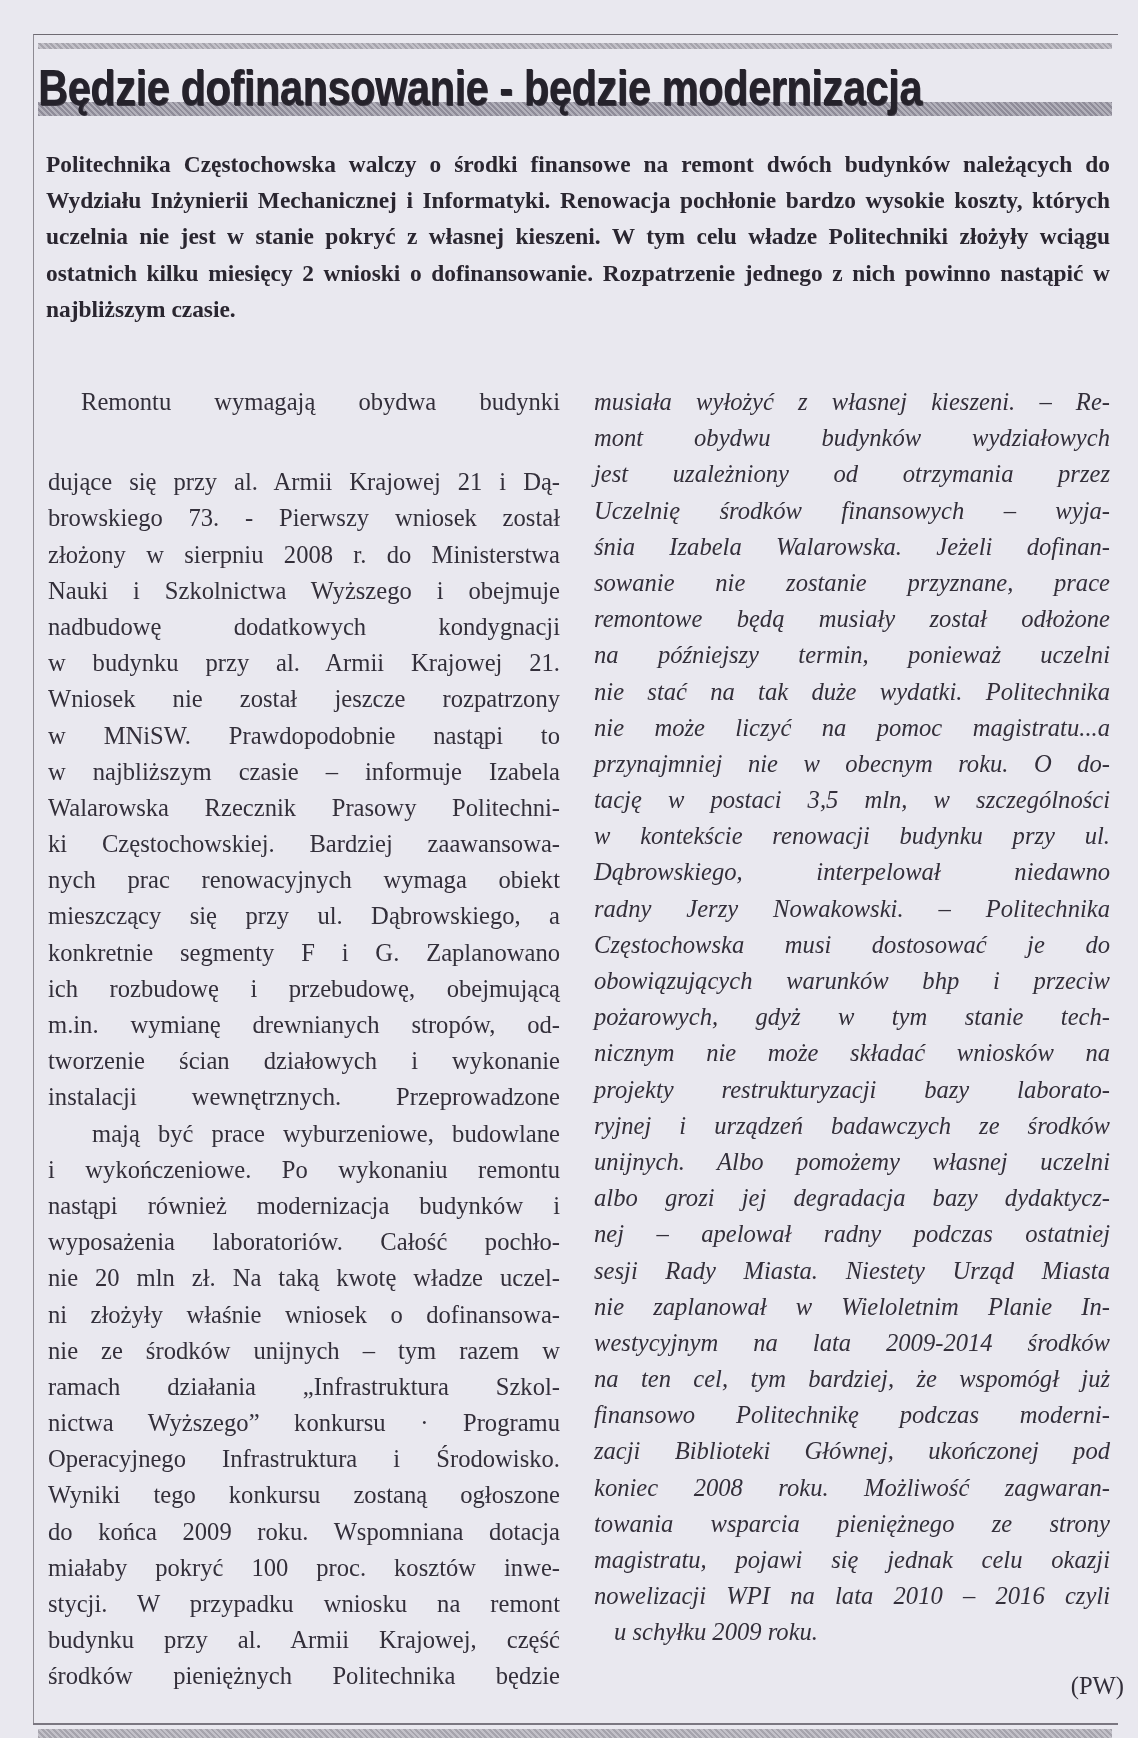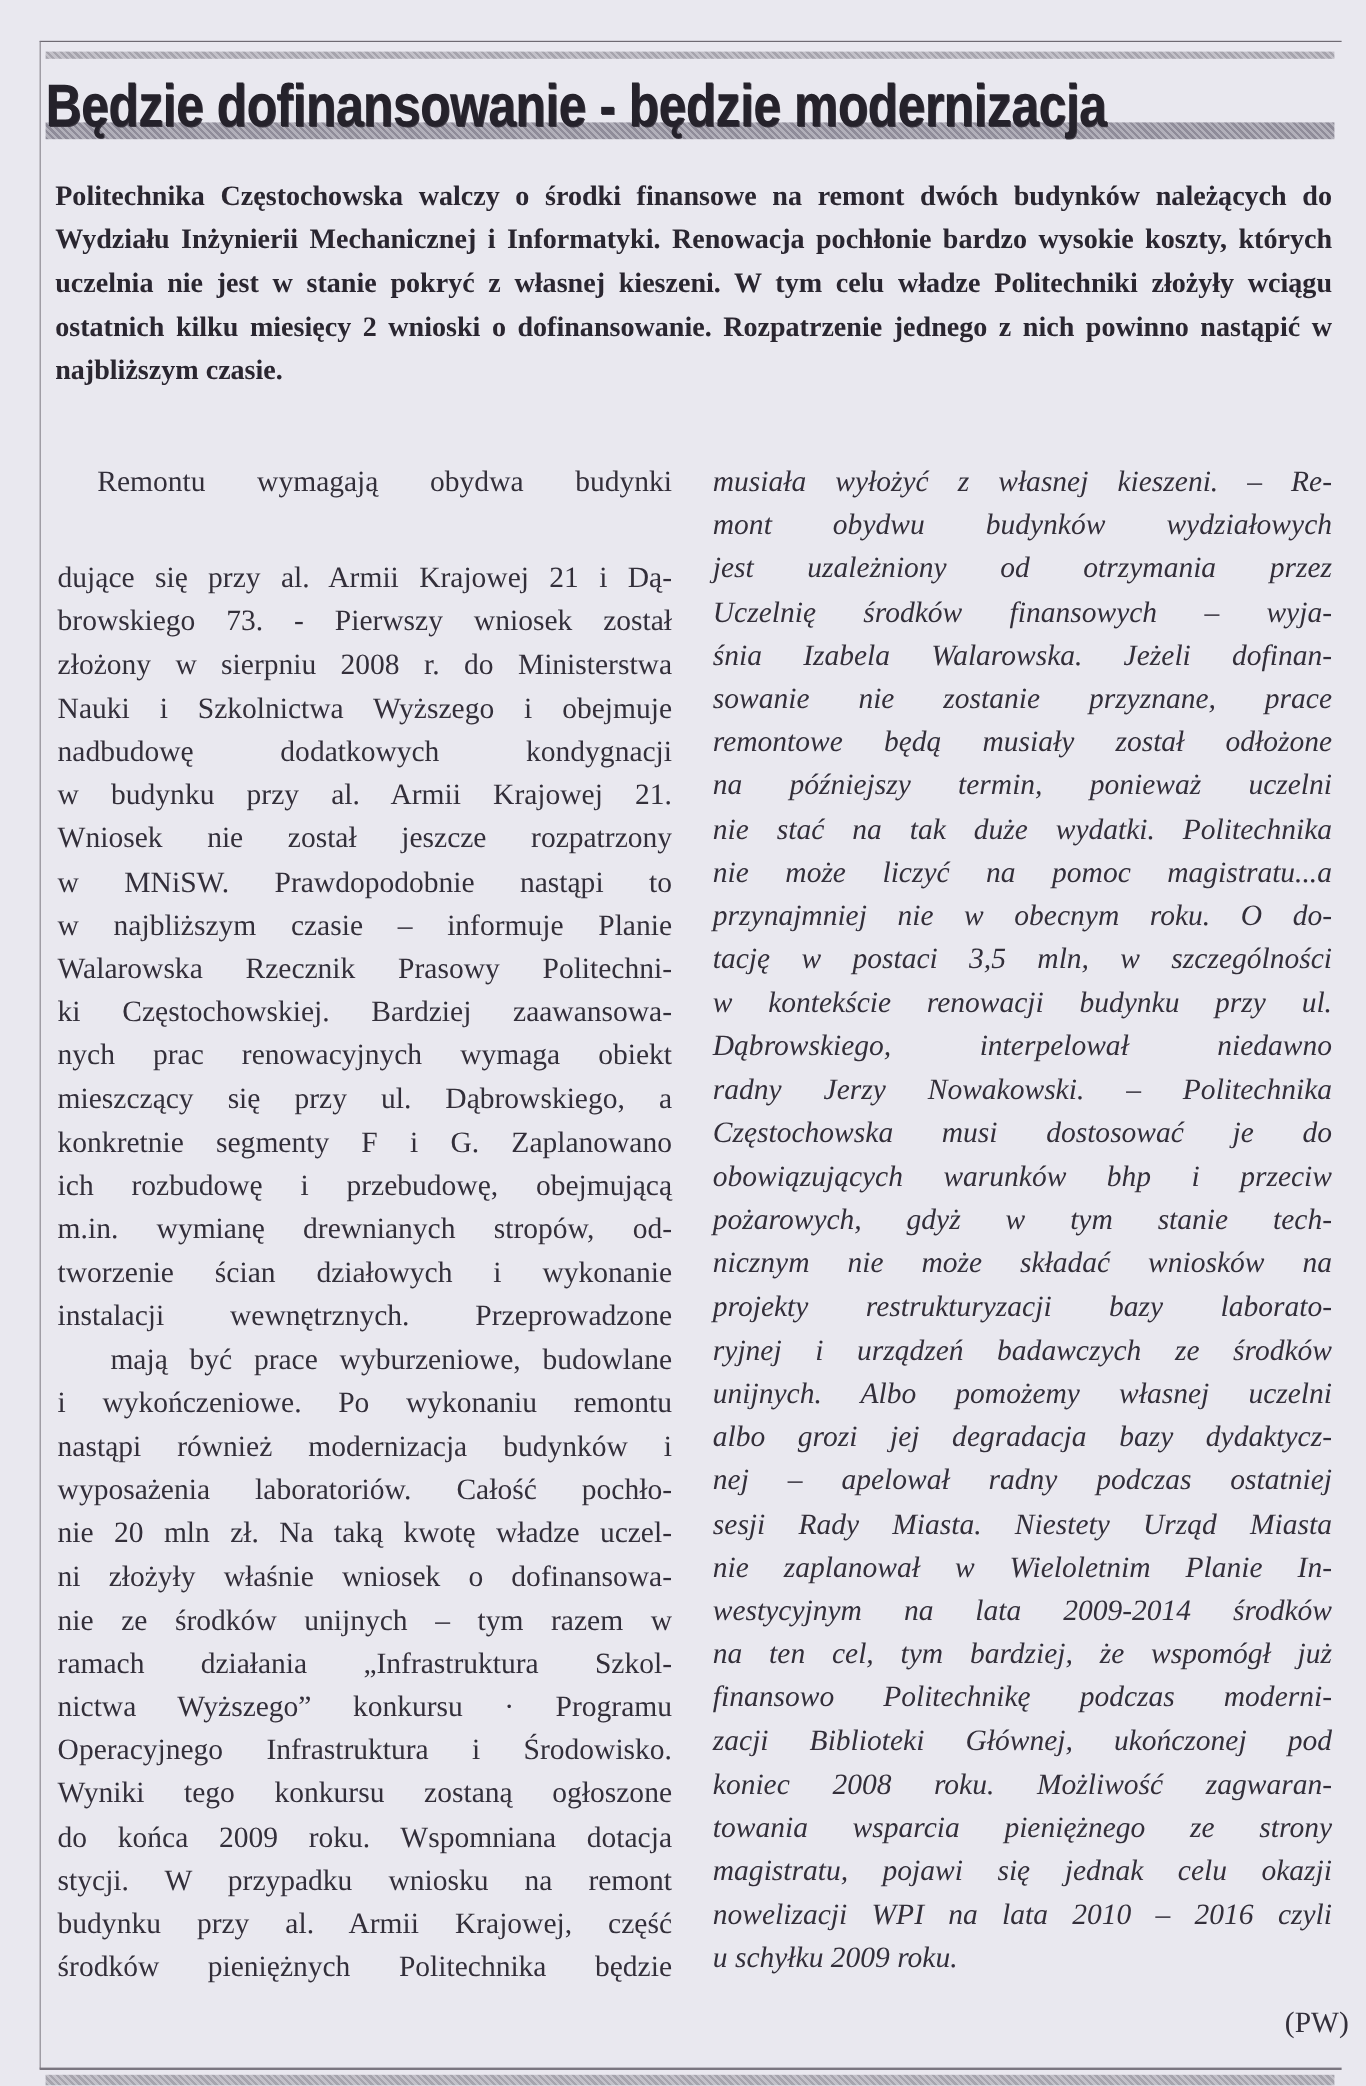--- a/index.html
+++ b/index.html
@@ -147,21 +147,21 @@
   <div class="col col-left" id="col-left">
       <span class="col-line indent" style="white-space: nowrap;">Remontu wymagają obydwa budynki</span>
       <span class="col-line" style="white-space: nowrap; margin-top: 44px;">dujące się przy al. Armii Krajowej 21 i Dą-</span>
       <span class="col-line" style="white-space: nowrap;">browskiego 73. - Pierwszy wniosek został</span>
       <span class="col-line" style="white-space: nowrap;">złożony w sierpniu 2008 r. do Ministerstwa</span>
       <span class="col-line" style="white-space: nowrap;">Nauki i Szkolnictwa Wyższego i obejmuje</span>
       <span class="col-line" style="white-space: nowrap;">nadbudowę dodatkowych kondygnacji</span>
       <span class="col-line" style="white-space: nowrap;">w budynku przy al. Armii Krajowej 21.</span>
       <span class="col-line" style="white-space: nowrap;">Wniosek nie został jeszcze rozpatrzony</span>
       <span class="col-line" style="white-space: nowrap;">w MNiSW. Prawdopodobnie nastąpi to</span>
-      <span class="col-line" style="white-space: nowrap;">w najbliższym czasie – informuje Planie</span>
+      <span class="col-line" style="white-space: nowrap;">w najbliższym czasie – informuje Izabela</span>
       <span class="col-line" style="white-space: nowrap;">Walarowska Rzecznik Prasowy Politechni-</span>
       <span class="col-line" style="white-space: nowrap;">ki Częstochowskiej. Bardziej zaawansowa-</span>
       <span class="col-line" style="white-space: nowrap;">nych prac renowacyjnych wymaga obiekt</span>
       <span class="col-line" style="white-space: nowrap;">mieszczący się przy ul. Dąbrowskiego, a</span>
       <span class="col-line" style="white-space: nowrap;">konkretnie segmenty F i G. Zaplanowano</span>
       <span class="col-line" style="white-space: nowrap;">ich rozbudowę i przebudowę, obejmującą</span>
       <span class="col-line" style="white-space: nowrap;">m.in. wymianę drewnianych stropów, od-</span>
       <span class="col-line" style="white-space: nowrap;">tworzenie ścian działowych i wykonanie</span>
       <span class="col-line" style="white-space: nowrap;">instalacji wewnętrznych. Przeprowadzone</span>
       <span class="col-line" style="white-space: nowrap; margin-left: 44px;">mają być prace wyburzeniowe, budowlane</span>
@@ -169,20 +169,21 @@
       <span class="col-line" style="white-space: nowrap;">nastąpi również modernizacja budynków i</span>
       <span class="col-line" style="white-space: nowrap;">wyposażenia laboratoriów. Całość pochło-</span>
       <span class="col-line" style="white-space: nowrap;">nie 20 mln zł. Na taką kwotę władze uczel-</span>
       <span class="col-line" style="white-space: nowrap;">ni złożyły właśnie wniosek o dofinansowa-</span>
       <span class="col-line" style="white-space: nowrap;">nie ze środków unijnych – tym razem w</span>
       <span class="col-line" style="white-space: nowrap;">ramach działania „Infrastruktura Szkol-</span>
       <span class="col-line" style="white-space: nowrap;">nictwa Wyższego” konkursu · Programu</span>
       <span class="col-line" style="white-space: nowrap;">Operacyjnego Infrastruktura i Środowisko.</span>
       <span class="col-line" style="white-space: nowrap;">Wyniki tego konkursu zostaną ogłoszone</span>
       <span class="col-line" style="white-space: nowrap;">do końca 2009 roku. Wspomniana dotacja</span>
+      <span class="col-line" style="white-space: nowrap;">miałaby pokryć 100 proc. kosztów inwe-</span>
       <span class="col-line" style="white-space: nowrap;">stycji. W przypadku wniosku na remont</span>
       <span class="col-line" style="white-space: nowrap;">budynku przy al. Armii Krajowej, część</span>
       <span class="col-line" style="white-space: nowrap;">środków pieniężnych Politechnika będzie</span>
     </div>
   <div class="col col-right" id="col-right">
       <span class="col-line" style="white-space: nowrap;">musiała wyłożyć z własnej kieszeni. – Re-</span>
       <span class="col-line" style="white-space: nowrap;">mont obydwu budynków wydziałowych</span>
       <span class="col-line" style="white-space: nowrap;">jest uzależniony od otrzymania przez</span>
       <span class="col-line" style="white-space: nowrap;">Uczelnię środków finansowych – wyja-</span>
       <span class="col-line" style="white-space: nowrap;">śnia Izabela Walarowska. Jeżeli dofinan-</span>
@@ -208,20 +209,20 @@
       <span class="col-line" style="white-space: nowrap;">sesji Rady Miasta. Niestety Urząd Miasta</span>
       <span class="col-line" style="white-space: nowrap;">nie zaplanował w Wieloletnim Planie In-</span>
       <span class="col-line" style="white-space: nowrap;">westycyjnym na lata 2009-2014 środków</span>
       <span class="col-line" style="white-space: nowrap;">na ten cel, tym bardziej, że wspomógł już</span>
       <span class="col-line" style="white-space: nowrap;">finansowo Politechnikę podczas moderni-</span>
       <span class="col-line" style="white-space: nowrap;">zacji Biblioteki Głównej, ukończonej pod</span>
       <span class="col-line" style="white-space: nowrap;">koniec 2008 roku. Możliwość zagwaran-</span>
       <span class="col-line" style="white-space: nowrap;">towania wsparcia pieniężnego ze strony</span>
       <span class="col-line" style="white-space: nowrap;">magistratu, pojawi się jednak celu okazji</span>
       <span class="col-line" style="white-space: nowrap;">nowelizacji WPI na lata 2010 – 2016 czyli</span>
-      <span class="col-line last" style="white-space: nowrap;">u schyłku 2009 roku.</span>
+      <span class="col-line last" style="white-space: nowrap; margin-left: 20px;">u schyłku 2009 roku.</span>
     </div>
 </div>
 
 <div class="signature">(PW)</div>
 
 <div class="bottom-rule"></div>
 <div class="bottom-bar"></div>
 
 </body></html>

